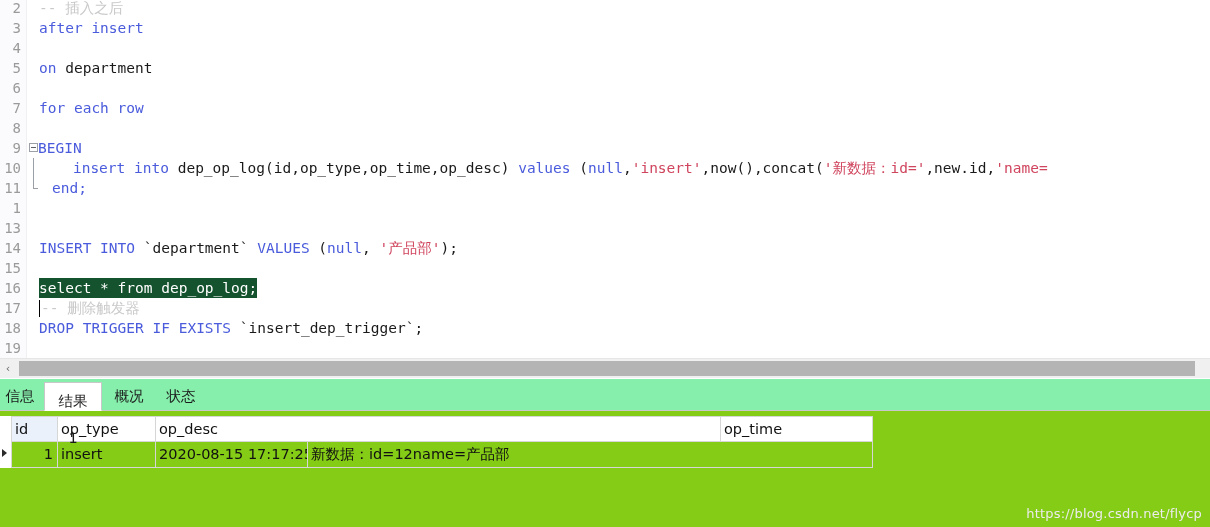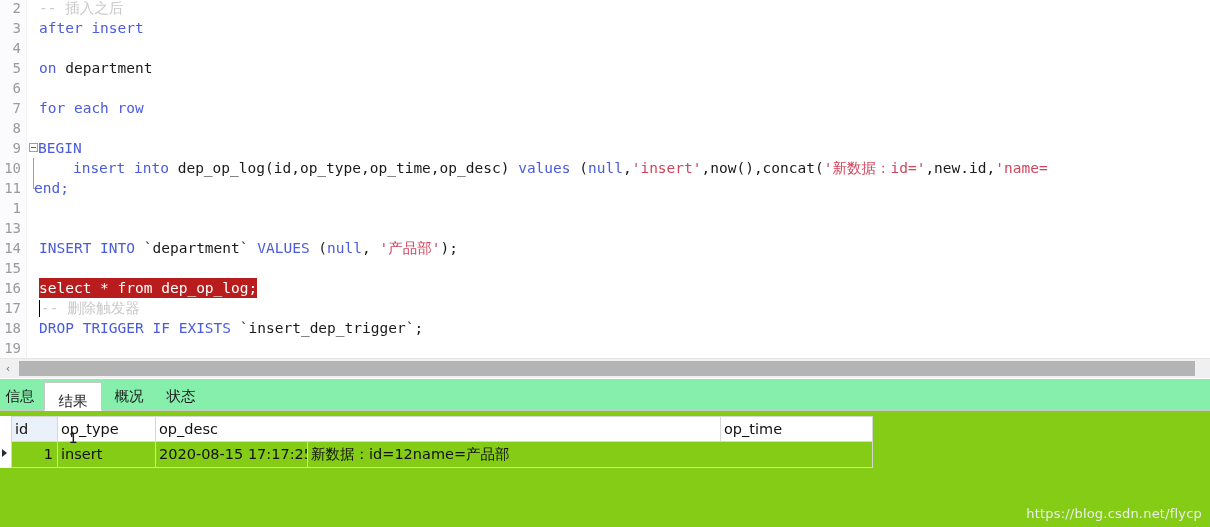--- a/index.html
+++ b/index.html
@@ -48,21 +48,21 @@
   .code-text {
     position: absolute;
     left: 39px; top: 0;
     height: 20px;
     white-space: pre;
   }
   .kw   { color: #4a5bdc; }
   .plain{ color: #1a1a1a; }
   .str  { color: #d0455e; }
   .cmt  { color: #c9c9c9; }
-  .sel  { background: #b91c1c; color: #ffffff; }
+  .sel  { background: #14532d; color: #ffffff; }
 
   
   .fold-box {
     position: absolute;
     left: 29px; top: 5px;
     width: 9px; height: 9px;
     border: 1px solid #9aa0a6;
     background: #ffffff;
     box-sizing: border-box;
   }
@@ -270,21 +270,21 @@
     <div class="code-line" style="top: 158px; position: absolute; left: 0px; width: 1210px;">
       <span class="gutter">10</span>
       <span class="fold-line"></span>
       <span class="code-text" style="left:38px"><span class="plain">    </span><span class="kw">insert into</span><span class="plain"> dep_op_log(id,op_type,op_time,op_desc) </span><span class="kw">values</span><span class="plain"> (</span><span class="kw">null</span><span class="plain">,</span><span class="str">'insert'</span><span class="plain">,now(),concat(</span><span class="str">'新数据：id='</span><span class="plain">,new.id,</span><span class="str">'name=</span></span>
     </div>
 
     <div class="code-line" style="top: 178px; position: absolute; left: 0px; width: 1210px;">
       <span class="gutter">11</span>
       <span class="fold-end"></span>
       <span class="fold-end-h"></span>
-      <span class="code-text" style="left:34px"><span class="kw">end;</span></span>
+      <span class="code-text" style="left:52px"><span class="kw">end;</span></span>
     </div>
 
     <div class="code-line" style="top: 198px; position: absolute; left: 0px; width: 1210px;">
       <span class="gutter">1</span>
       <span class="code-text plain"></span>
     </div>
 
     <div class="code-line" style="top: 218px; position: absolute; left: 0px; width: 1210px;">
       <span class="gutter">13</span>
       <span class="code-text plain"></span>

